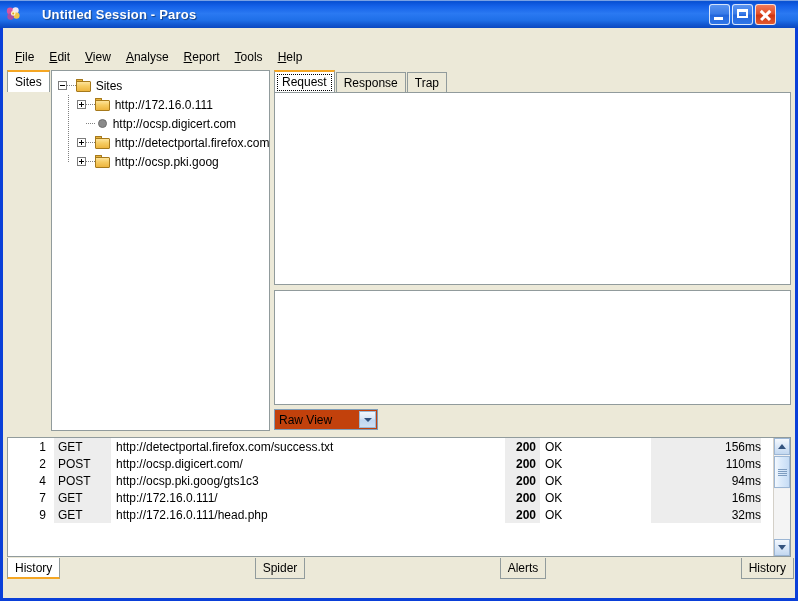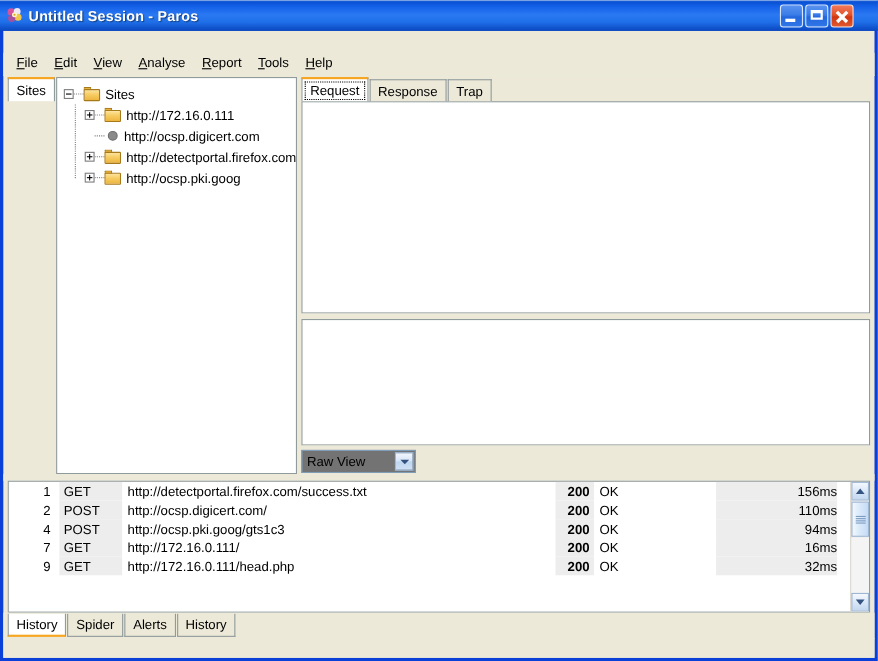--- a/index.html
+++ b/index.html
@@ -24,20 +24,21 @@
   
   #titlebar {
     height: 28px;
     background: linear-gradient(to bottom,
         #0c55ce 0%, #0a52d6 8%, #1561e8 22%, #2a79f2 48%,
         #1f6fe8 72%, #1257d0 88%, #0b48c0 100%);
     display: flex; align-items: center;
     padding: 0 20px 0 4px;
     position: relative;
     flex: 0 0 auto;
+    gap: 16px;
   }
   #titlebar::after {
     content: ""; position: absolute; left: 0; right: 0; top: 0; height: 1px;
     background: rgba(255,255,255,0.45);
   }
   .title-icon {
     width: 18px; height: 18px;
     margin-right: 4px;
     position: relative;
     flex: 0 0 auto;
@@ -268,21 +269,21 @@
   }
   #view-bar {
     flex: 0 0 auto;
     height: 26px;
     display: flex; align-items: center;
     background: #ece9d8;
     padding-top: 3px;
   }
   .combo {
     width: 104px; height: 21px;
-    background: #737373;
+    background: #c2410c;
     border: 1px solid #7f9db9;
     display: flex; align-items: center;
     font-size: 12px;
     padding-left: 4px;
     position: relative;
     cursor: default;
   }
   .combo .combo-btn {
     position: absolute; right: 1px; top: 1px;
     width: 17px; height: 17px;
@@ -379,20 +380,21 @@
   .sb-grip div { height: 1px; background: #7d9cc0; margin-bottom: 1px; }
   .sb-track { flex: 1 1 auto; background: #f4f4f4; }
 
   
   #bottom-tabs {
     height: 23px;
     flex: 0 0 auto;
     display: flex; align-items: flex-start;
     padding: 1px 0 0 4px;
     background: #ece9d8;
+    justify-content: space-between;
   }
   .btab {
     height: 21px;
     padding: 0 7px;
     display: flex; align-items: center;
     font-size: 12px;
     background: #ece9d8;
     border: 1px solid #919b9c;
     border-top: none;
     margin-right: 1px;

